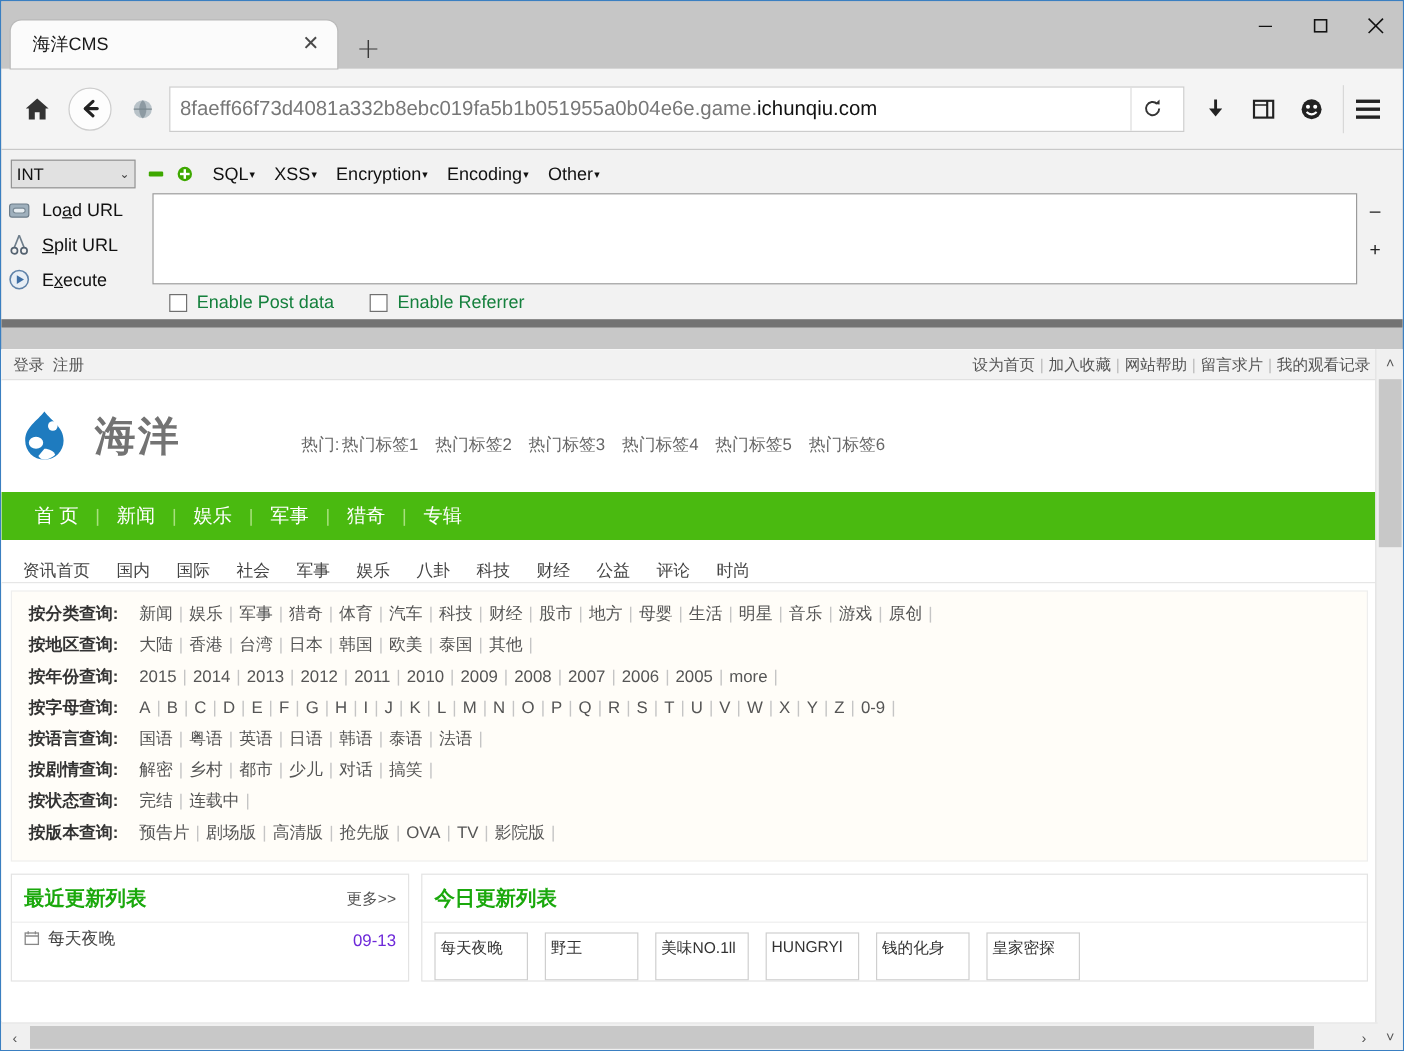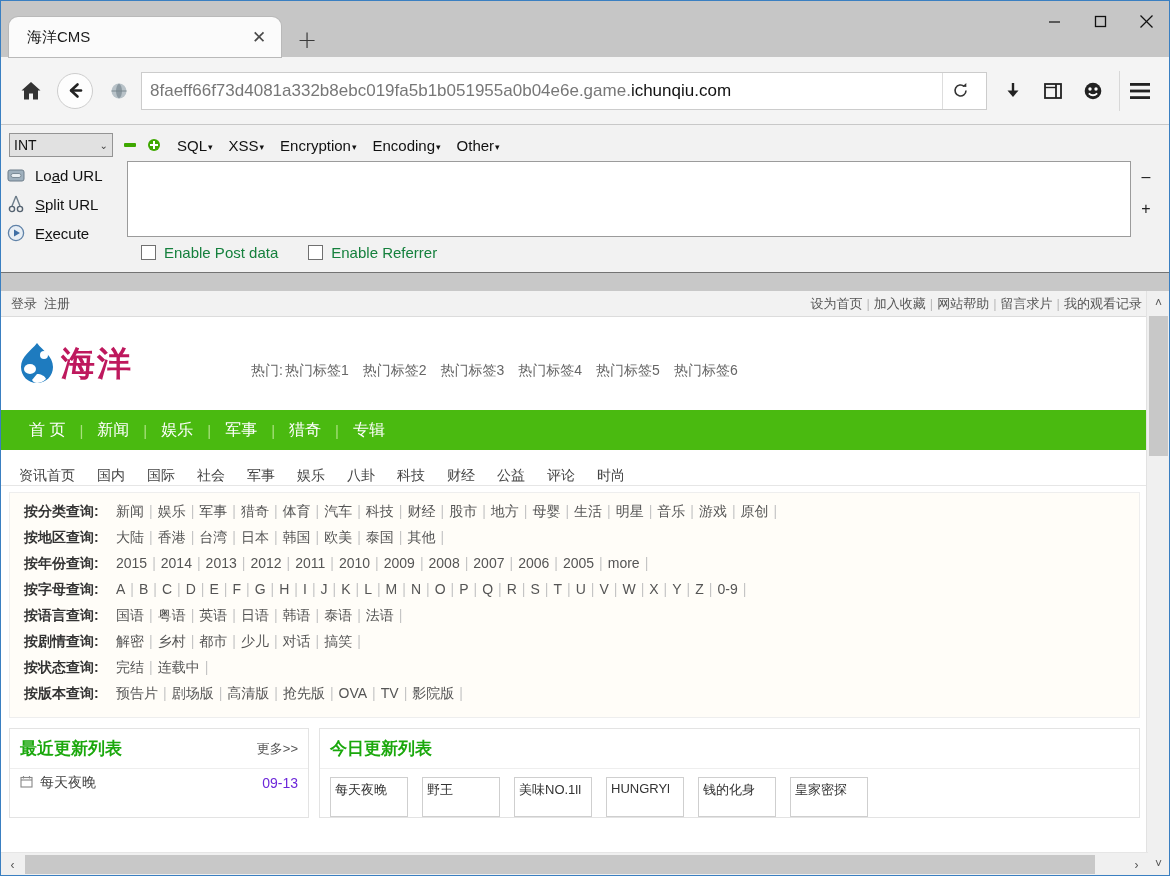--- a/index.html
+++ b/index.html
@@ -104,21 +104,21 @@
     width: 36px; height: 36px; flex: none;
     display: flex; align-items: center; justify-content: center;
     color: #333; font-size: 18px;
     border-left: 1px solid #ddd;
   }
   #menubtn { border-left: 1px solid #d8d8d8; margin-left: 6px; }
 
   
   #hackbar {
     background: #f2f2f2;
-    border-bottom: 1px solid #737373;
+    border-bottom: 7px solid #737373;
     padding: 6px 0 4px 0;
     position: relative;
     height: 148px;
   }
   #hb-row1 {
     display: flex; align-items: center;
     padding: 0 8px; height: 28px;
   }
   #hb-select {
     width: 104px; height: 24px;
@@ -284,21 +284,21 @@
   .flabel {
     width: 92px; flex: none;
     font-weight: bold; color: #333;
   }
   .fvals { color: #555; }
   .fvals a { color: #555; text-decoration: none; }
   .fvals .sep { color: #c5c5c5; margin: 0 5px; }
 
   
   #panels { display: flex; margin: 10px 8px 0 8px; gap: 10px; }
-  #leftpanel { width: 300px; flex: none; border: 1px solid #e3e3e3; }
+  #leftpanel { width: 332px; flex: none; border: 1px solid #e3e3e3; }
   #rightpanel { flex: 1; border: 1px solid #e3e3e3; }
   .panelhead {
     height: 40px; display: flex; align-items: center;
     padding: 0 10px; border-bottom: 1px solid #eee;
   }
   .panelhead .ptitle {
     color: #1aa80c; font-weight: bold; font-size: 17px;
   }
   .panelhead .pmore {
     margin-left: auto; font-size: 13px; color: #555; text-decoration: none;
@@ -538,21 +538,21 @@
       </div>
 
       <div id="siteheader">
         <div id="logo">
           <svg width="48" height="48" viewBox="0 0 48 48">
             <path d="M24 3 C18 11 8 16 8 27 C8 36 15 43 24 43 C33 43 40 36 40 27 C40 16 30 11 24 3 Z" fill="#1e7bbf"></path>
             <ellipse cx="17" cy="29" rx="6" ry="5" fill="#fff"></ellipse>
             <path d="M24 34 C28 34 32 36 33 39 C30 42 26 43 24 43 C22 43 20 42 19 40 Z" fill="#fff"></path>
             <circle cx="31" cy="15" r="4" fill="#fff"></circle>
           </svg>
-          <span style="font-size:34px;font-weight:bold;color:#be185d;letter-spacing:2px;margin-left:0;">海洋</span>
+          <span style="font-size:34px;font-weight:bold;color:#737373;letter-spacing:2px;margin-left:18px;">海洋</span>
         </div>
         <div id="searchzone">
           <div id="hotrow">
             <span class="lbl">热门:</span><a>热门标签1</a><a>热门标签2</a><a>热门标签3</a><a>热门标签4</a><a>热门标签5</a><a>热门标签6</a>
           </div>
         </div>
       </div>
 
       <div id="mainnav">
         <a>首 页</a>

